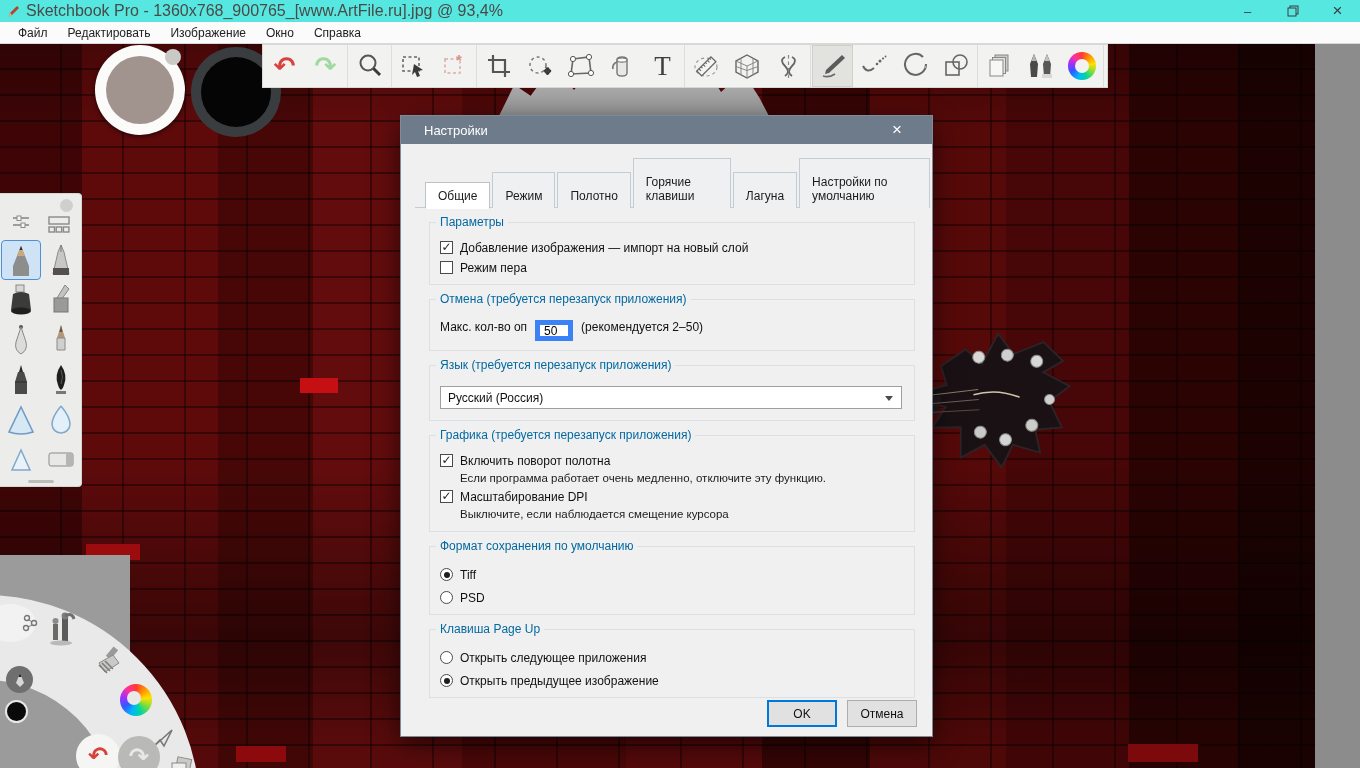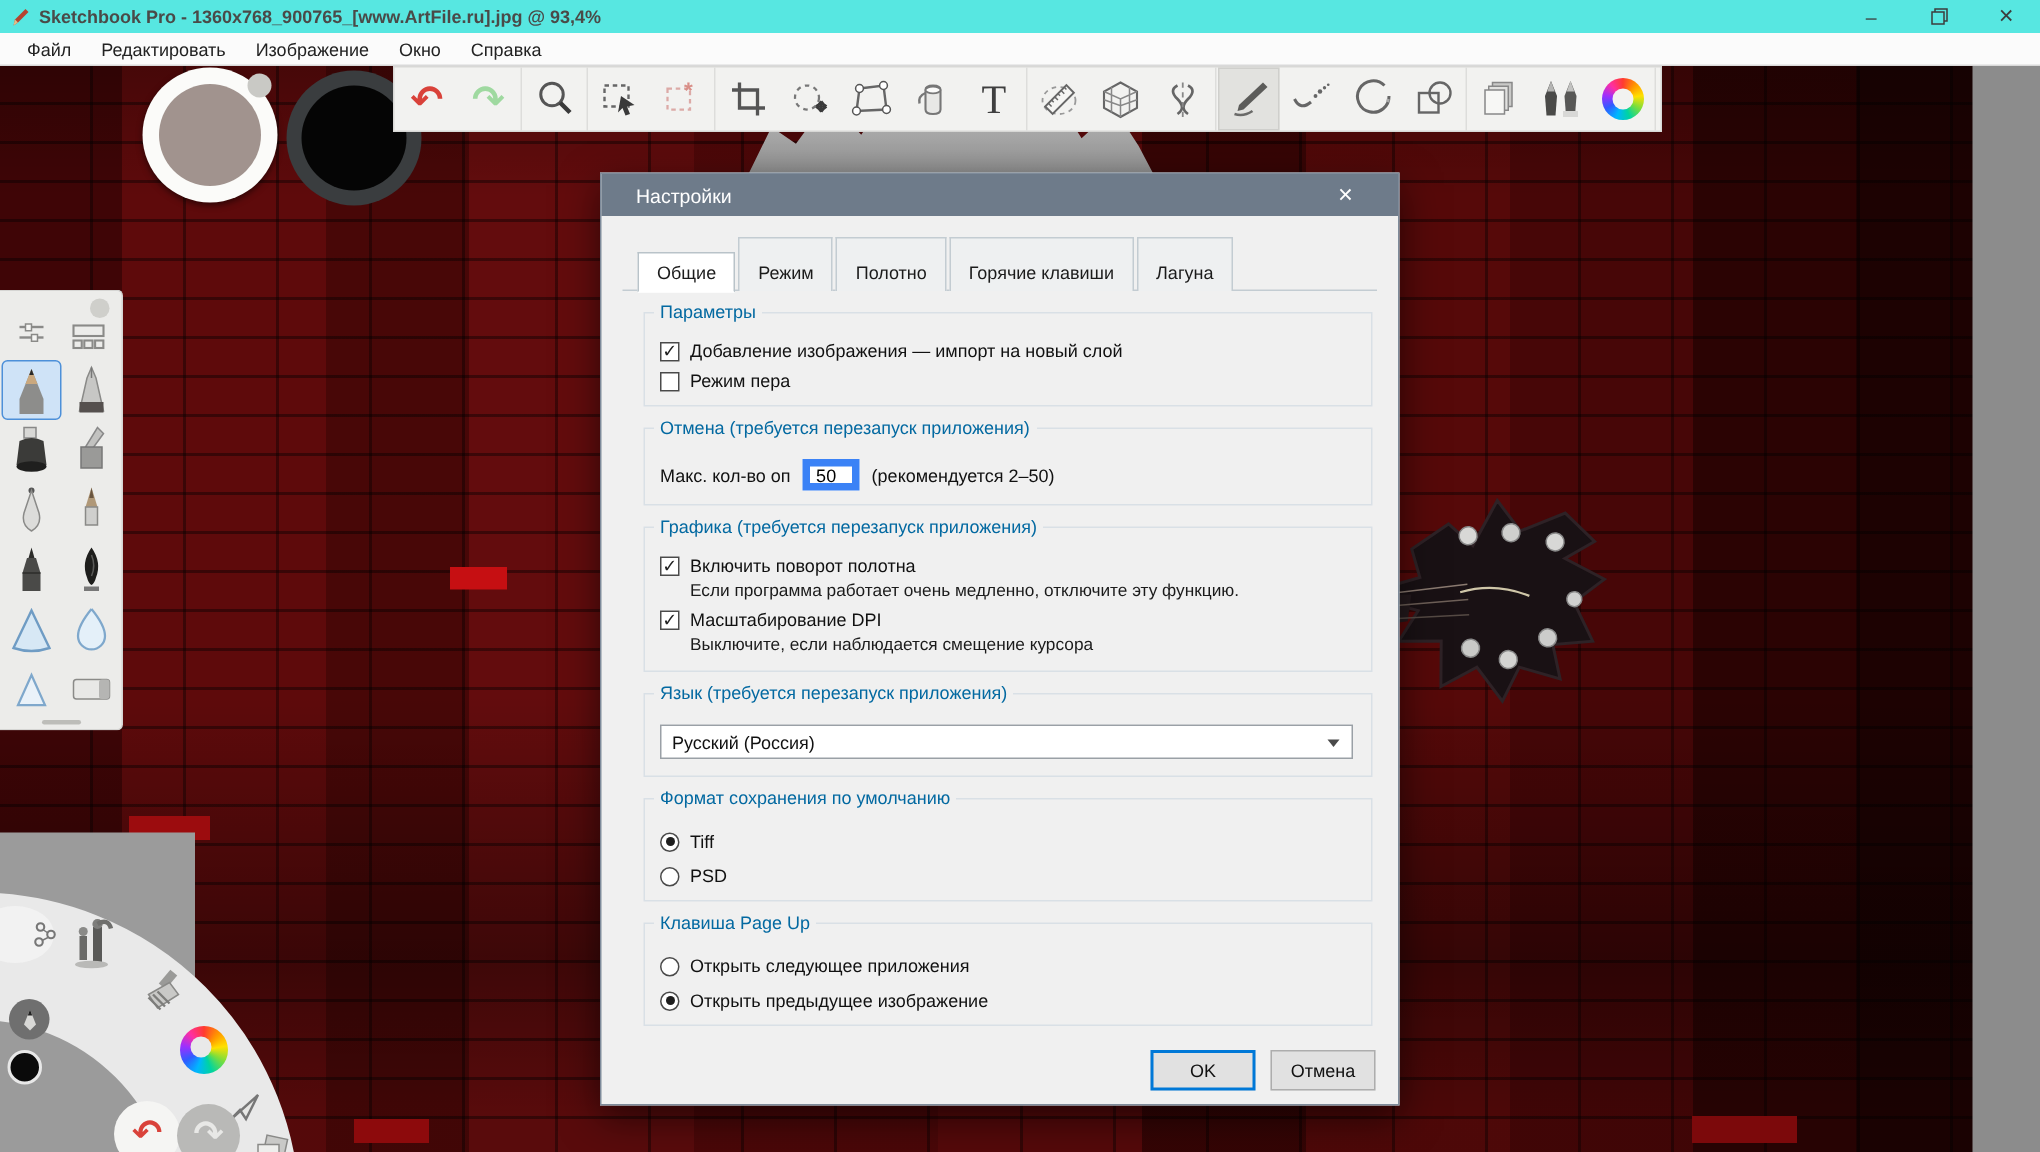--- a/index.html
+++ b/index.html
@@ -4,21 +4,21 @@
 <style>
   * { margin:0; padding:0; box-sizing:border-box; }
   html,body { width:1360px; height:768px; overflow:hidden;
     font-family:"Liberation Sans","DejaVu Sans",sans-serif; }
   .window { position:relative; width:1360px; height:768px; background:#000; }
 
   
   .titlebar { position:absolute; left:0; top:0; width:1360px; height:22px;
     background:#57e7e1; display:flex; align-items:center; padding-left:6px; }
   .titlebar .app-icon { width:14px; height:14px; margin-right:6px; }
-  .titlebar .title-text { font-size:12px; color:#4a4a48;font-weight:bold; }
+  .titlebar .title-text { font-size:16px; color:#4a4a48; }
   .win-controls { position:absolute; right:0; top:0; height:22px; display:flex; }
   .win-btn { width:45px; height:22px; display:flex; align-items:center; justify-content:center;
     color:#3c3c3c; font-size:13px; cursor:default; }
   .win-btn svg { display:block; }
 
   
   .menubar { position:absolute; left:0; top:22px; width:1360px; height:22px;
     background:#fbfbfb; border-bottom:1px solid #d9d9d9; display:flex; align-items:center;
     padding-left:8px; gap:0; }
   .menu-item { font-size:12px; color:#222; padding:2px 10px; }
@@ -120,21 +120,21 @@
   .dlg-body { position:relative; height:594px; }
 
   .tab-strip { display:flex; align-items:flex-end; padding:14px 0 0 24px; position:relative; }
   .tab-strip::after { content:""; position:absolute; left:14px; right:14px; bottom:0; height:1px; background:#c3ccd2; }
   .tab { font-size:12px; color:#1b1b1b; padding:16px 12px 5px; border:1px solid #c3ccd2;
     border-bottom:none; background:#eef0f1; margin-right:2px; position:relative; z-index:1; }
   .tab.selected { background:#fff; padding-top:6px; border-color:#b9c3c9; z-index:2; margin-bottom:-1px; border-bottom:1px solid #fff; }
 
   fieldset { border:1px solid #d9e0e6; margin:7px 17px 0 28px; padding:6px 10px 9px 8px; }
   fieldset legend { font-size:12px; color:#0369a1; padding:0 4px; margin-left:-2px; }
-  .row { display:flex; align-items:center; margin:6px 0 0 2px; font-size:12px; color:#111; }
+  .row { display:flex; margin:6px 0 0 2px; font-size:12px; color:#111; }
   .hint-row { margin:4px 0 2px 22px; font-size:11.5px; color:#1b1b1b; }
 
   .cb { width:13px; height:13px; border:1px solid #4a4a4a; background:#fff; margin-right:7px;
     display:inline-flex; align-items:center; justify-content:center; flex:none; position:relative; }
   .cb.checked::after { content:"✓"; font-size:12px; color:#222; line-height:1; margin-top:-1px; }
   .rb { width:13px; height:13px; border:1px solid #4a4a4a; border-radius:50%; background:#fff;
     margin-right:7px; display:inline-flex; align-items:center; justify-content:center; flex:none; }
   .rb.checked::after { content:""; width:6px; height:6px; border-radius:50%; background:#1e1e1e; }
 
   .num-input { width:38px; height:21px; border:5px solid #3b82f6; background:#fff;
@@ -521,20 +521,21 @@
         <span class="dlg-title">Настройки</span>
         <span class="dlg-close">×</span>
       </div>
       <div class="dlg-body">
         <div class="tab-strip">
           <span class="tab selected">Общие</span>
           <span class="tab">Режим</span>
           <span class="tab">Полотно</span>
           <span class="tab">Горячие клавиши</span>
           <span class="tab">Лагуна</span>
+          <span class="tab">Настройки по умолчанию</span>
         </div>
 
         <fieldset>
           <legend>Параметры</legend>
           <div class="row">
             <span class="cb checked"></span>
             <span>Добавление изображения — импорт на новый слой</span>
           </div>
           <div class="row">
             <span class="cb"></span>
@@ -545,39 +546,39 @@
         <fieldset>
           <legend>Отмена (требуется перезапуск приложения)</legend>
           <div class="row" style="margin-top:8px;">
             <span>Макс. кол-во оп</span>
             <input class="num-input" value="50" style="">
             <span>(рекомендуется 2–50)</span>
           </div>
         </fieldset>
 
         <fieldset>
+          <legend>Язык (требуется перезапуск приложения)</legend>
+          <div class="combo">
+            <span>Русский (Россия)</span>
+            <span class="arrow"></span>
+          </div>
+        </fieldset>
+
+        <fieldset>
           <legend>Графика (требуется перезапуск приложения)</legend>
           <div class="row">
             <span class="cb checked"></span>
             <span>Включить поворот полотна</span>
           </div>
           <div class="hint-row">Если программа работает очень медленно, отключите эту функцию.</div>
           <div class="row">
             <span class="cb checked"></span>
             <span>Масштабирование DPI</span>
           </div>
           <div class="hint-row">Выключите, если наблюдается смещение курсора</div>
-        </fieldset>
-
-        <fieldset>
-          <legend>Язык (требуется перезапуск приложения)</legend>
-          <div class="combo">
-            <span>Русский (Россия)</span>
-            <span class="arrow"></span>
-          </div>
         </fieldset>
 
         <fieldset>
           <legend>Формат сохранения по умолчанию</legend>
           <div class="row" style="margin-top:9px;">
             <span class="rb checked"></span>
             <span>Tiff</span>
           </div>
           <div class="row" style="margin-top:9px;">
             <span class="rb"></span>

